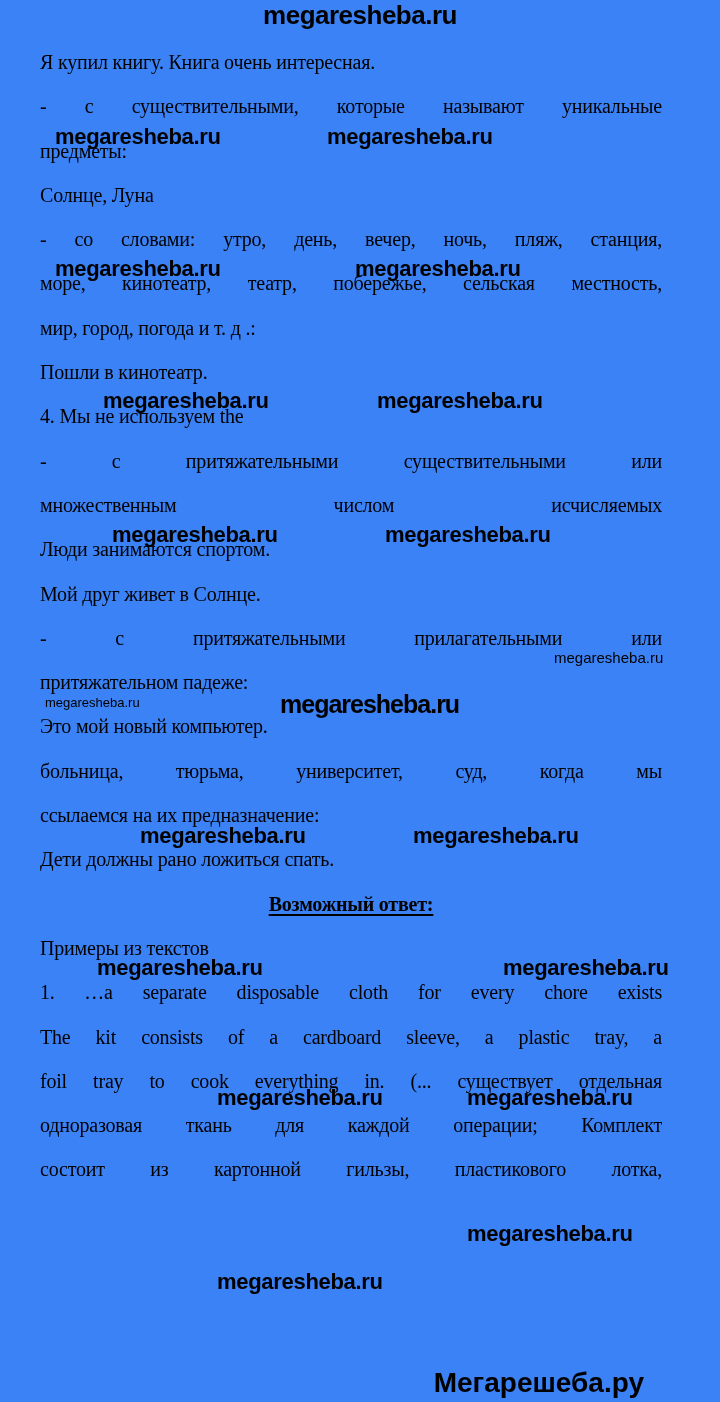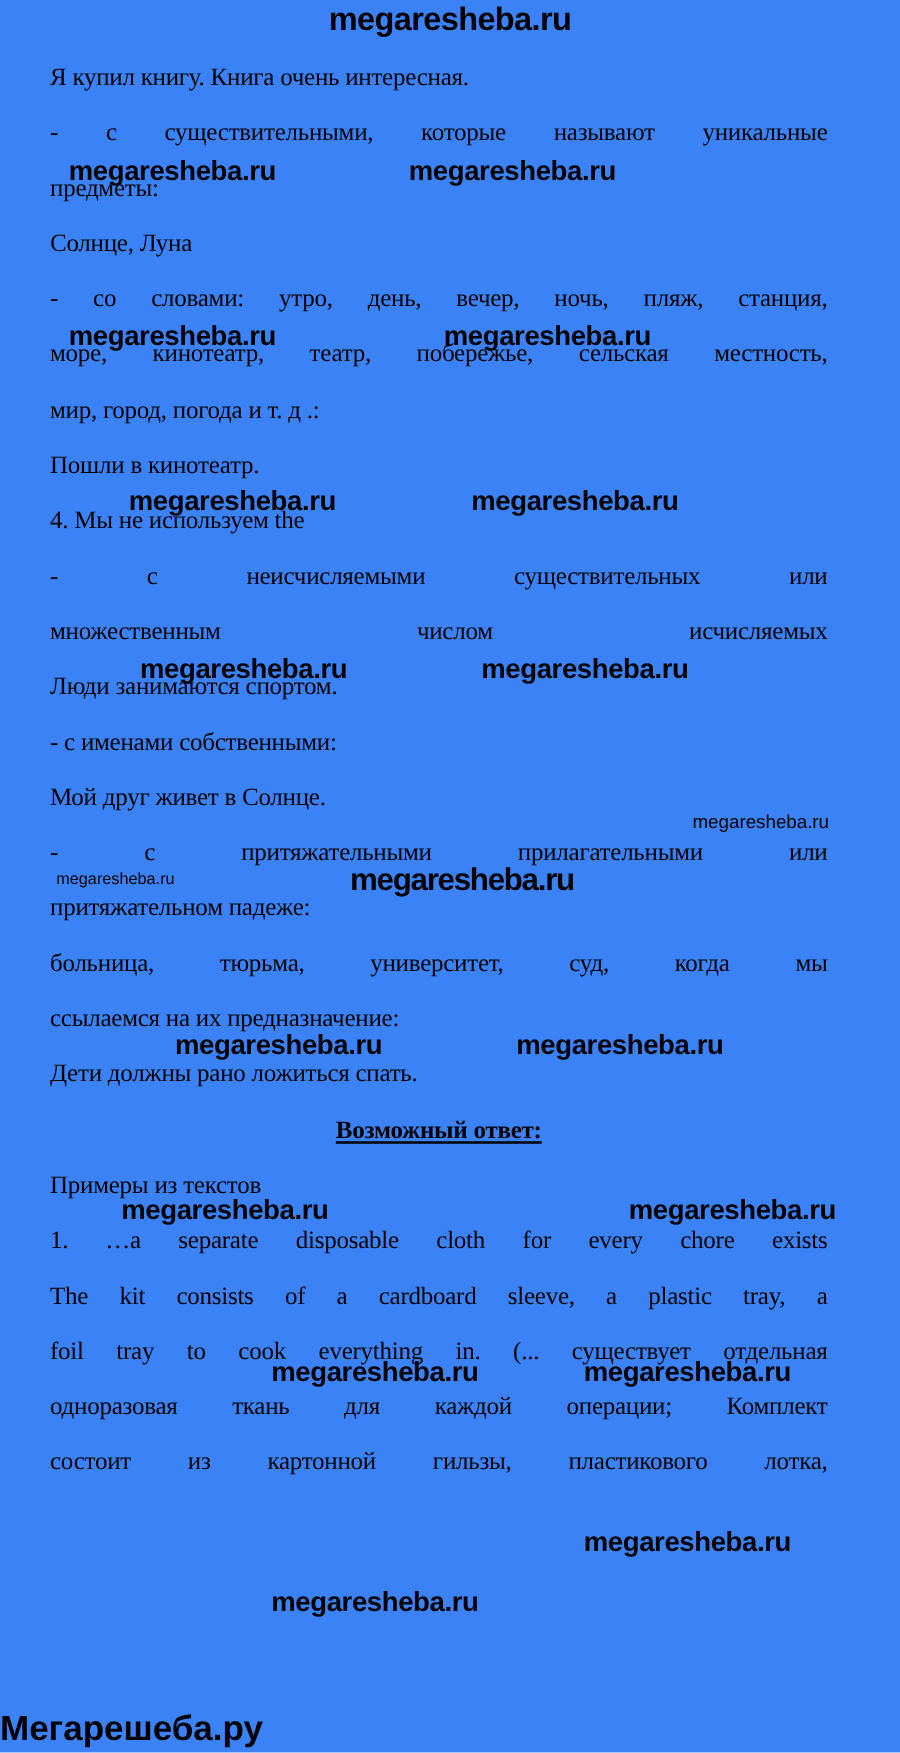--- a/index.html
+++ b/index.html
@@ -13,21 +13,21 @@
   }
   .hdr {
     position:absolute; top:1px; left:0; width:720px;
     text-align:center;
     font-family:"Liberation Sans","DejaVu Sans",sans-serif;
     font-weight:700; font-size:26px; line-height:28px;
     letter-spacing:-0.5px;
   }
   .ftr {
     position:absolute; top:1367px; left:0; width:644px;
-    text-align:left;
+    text-align:right;
     font-family:"Liberation Sans","DejaVu Sans",sans-serif;
     font-weight:700; font-size:28px; line-height:32px;
   }
   #doc-body {
     position:absolute; left:40px; top:40px; width:622px;
   }
   .line {
     height:44.3px; line-height:44.3px;
     font-size:20px; letter-spacing:-0.2px;
     white-space:pre-wrap; overflow:visible;
@@ -55,27 +55,27 @@
   <div id="doc-body">
       <div class="line">Я купил книгу. Книга очень интересная.</div>
       <div class="line j">- с существительными, которые называют уникальные</div>
       <div class="line">предметы:</div>
       <div class="line">Солнце, Луна</div>
       <div class="line j">- со словами: утро, день, вечер, ночь, пляж, станция,</div>
       <div class="line j">море, кинотеатр, театр, побережье, сельская местность,</div>
       <div class="line">мир, город, погода и т. д .:</div>
       <div class="line">Пошли в кинотеатр.</div>
       <div class="line">4. Мы не используем the</div>
-      <div class="line j">- с неисчисляемыми существительных или</div>
+      <div class="line j">- с притяжательными существительными или</div>
       <div class="line j">множественным числом исчисляемых</div>
       <div class="line">Люди занимаются спортом.</div>
-      <div class="line">- с именами собственными:</div>
       <div class="line">Мой друг живет в Солнце.</div>
       <div class="line j">- с притяжательными прилагательными или</div>
       <div class="line">притяжательном падеже:</div>
+      <div class="line">Это мой новый компьютер.</div>
       <div class="line j">больница, тюрьма, университет, суд, когда мы</div>
       <div class="line">ссылаемся на их предназначение:</div>
       <div class="line">Дети должны рано ложиться спать.</div>
       <div class="line b u">Возможный ответ:</div>
       <div class="line">Примеры из текстов</div>
       <div class="line j">1.  …a separate disposable cloth for every chore exists</div>
       <div class="line j">The kit consists of a cardboard sleeve, a plastic tray, a</div>
       <div class="line j">foil tray to cook everything in. (... существует отдельная</div>
       <div class="line j">одноразовая ткань для каждой операции; Комплект</div>
       <div class="line j">состоит из картонной гильзы, пластикового лотка,</div>

